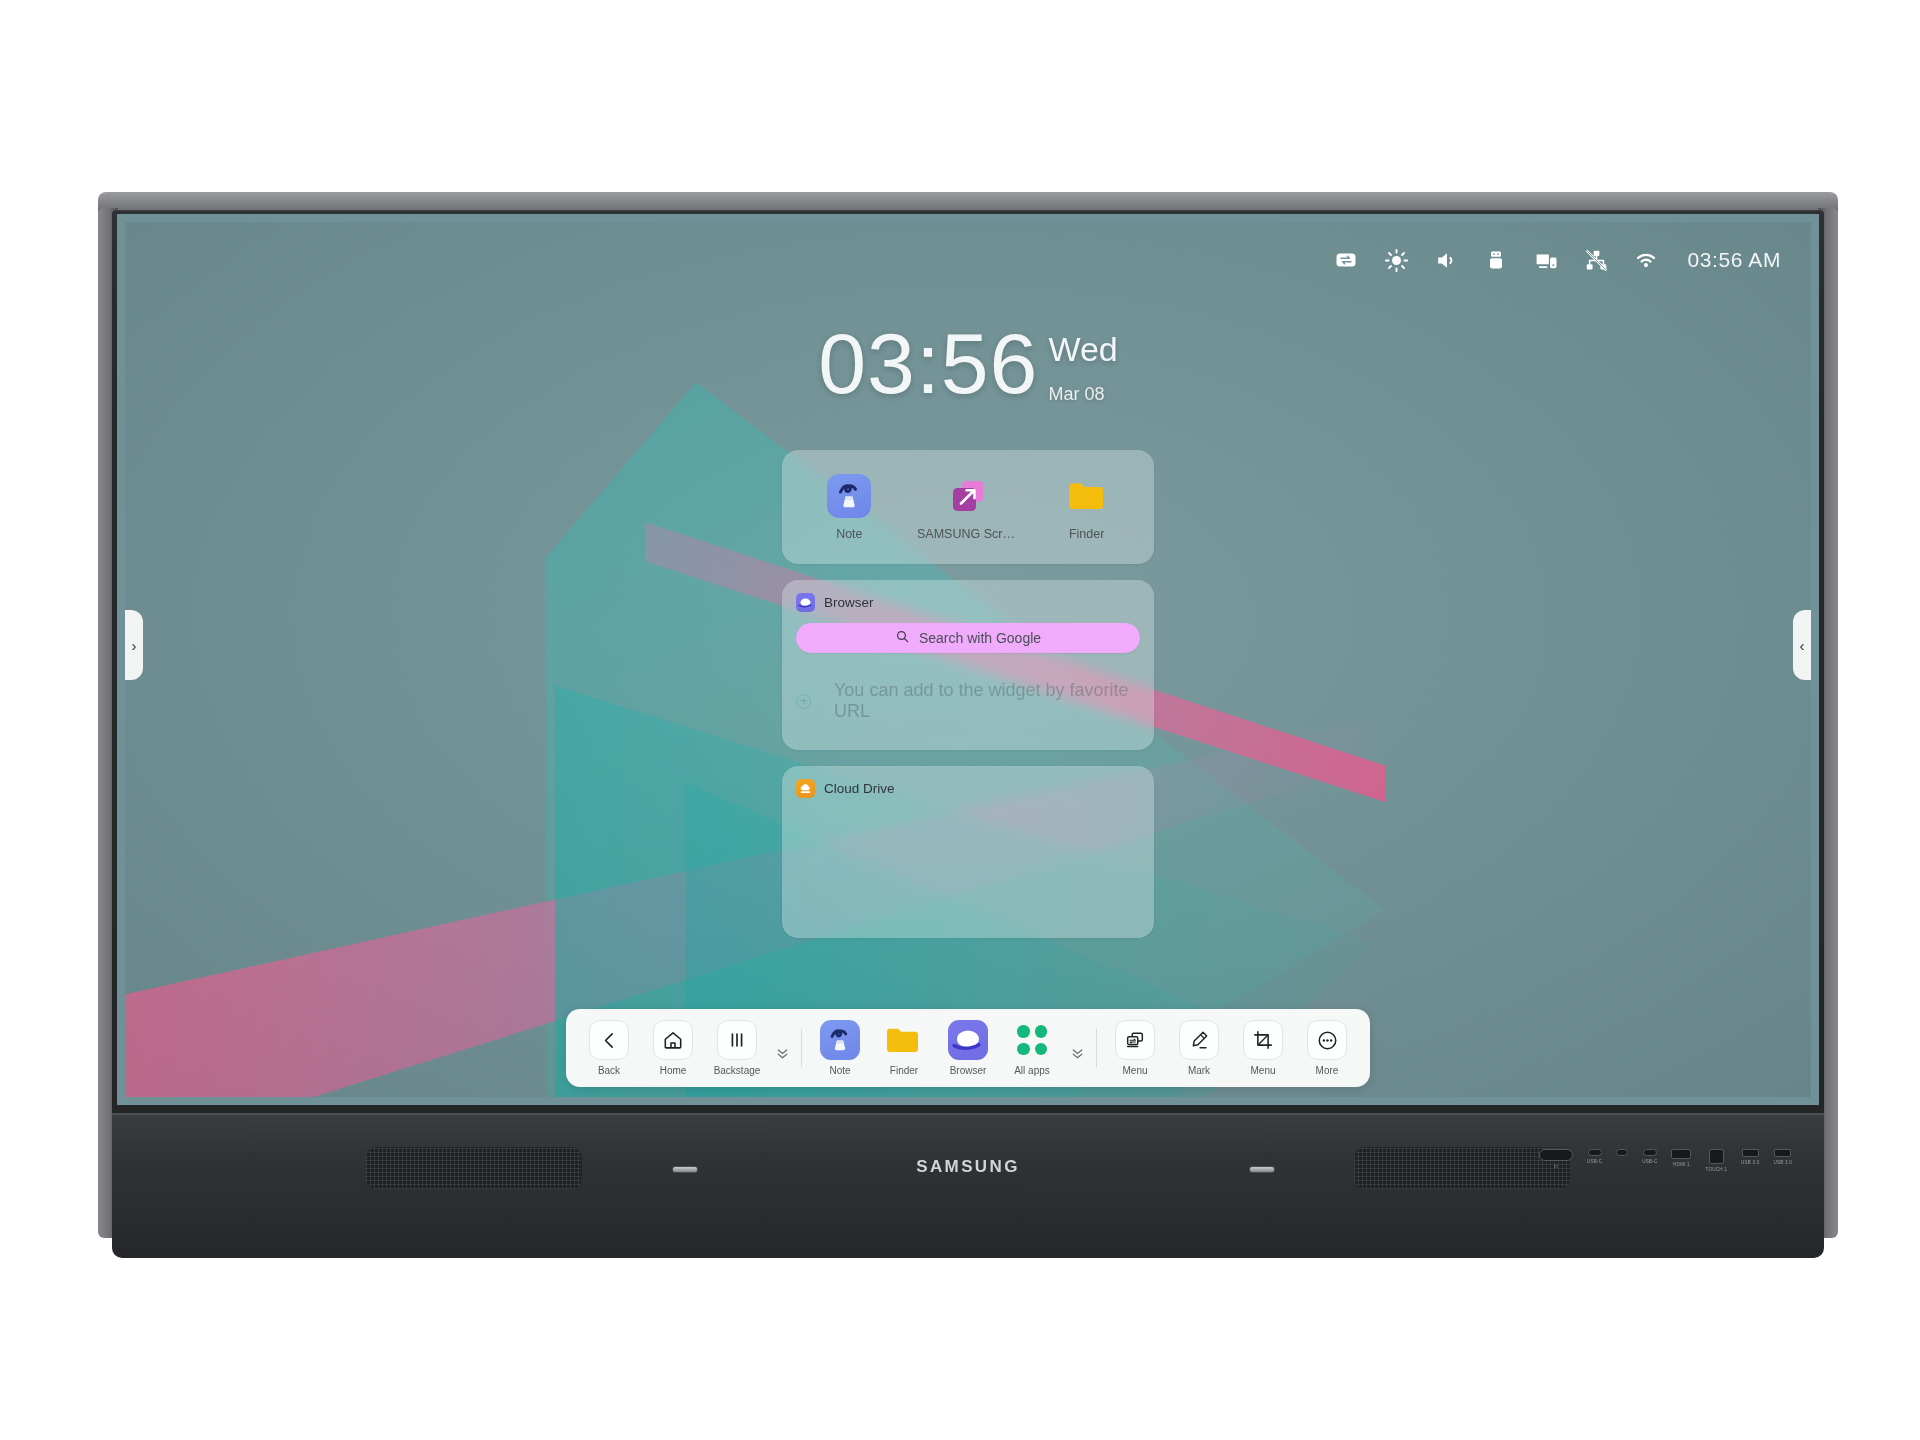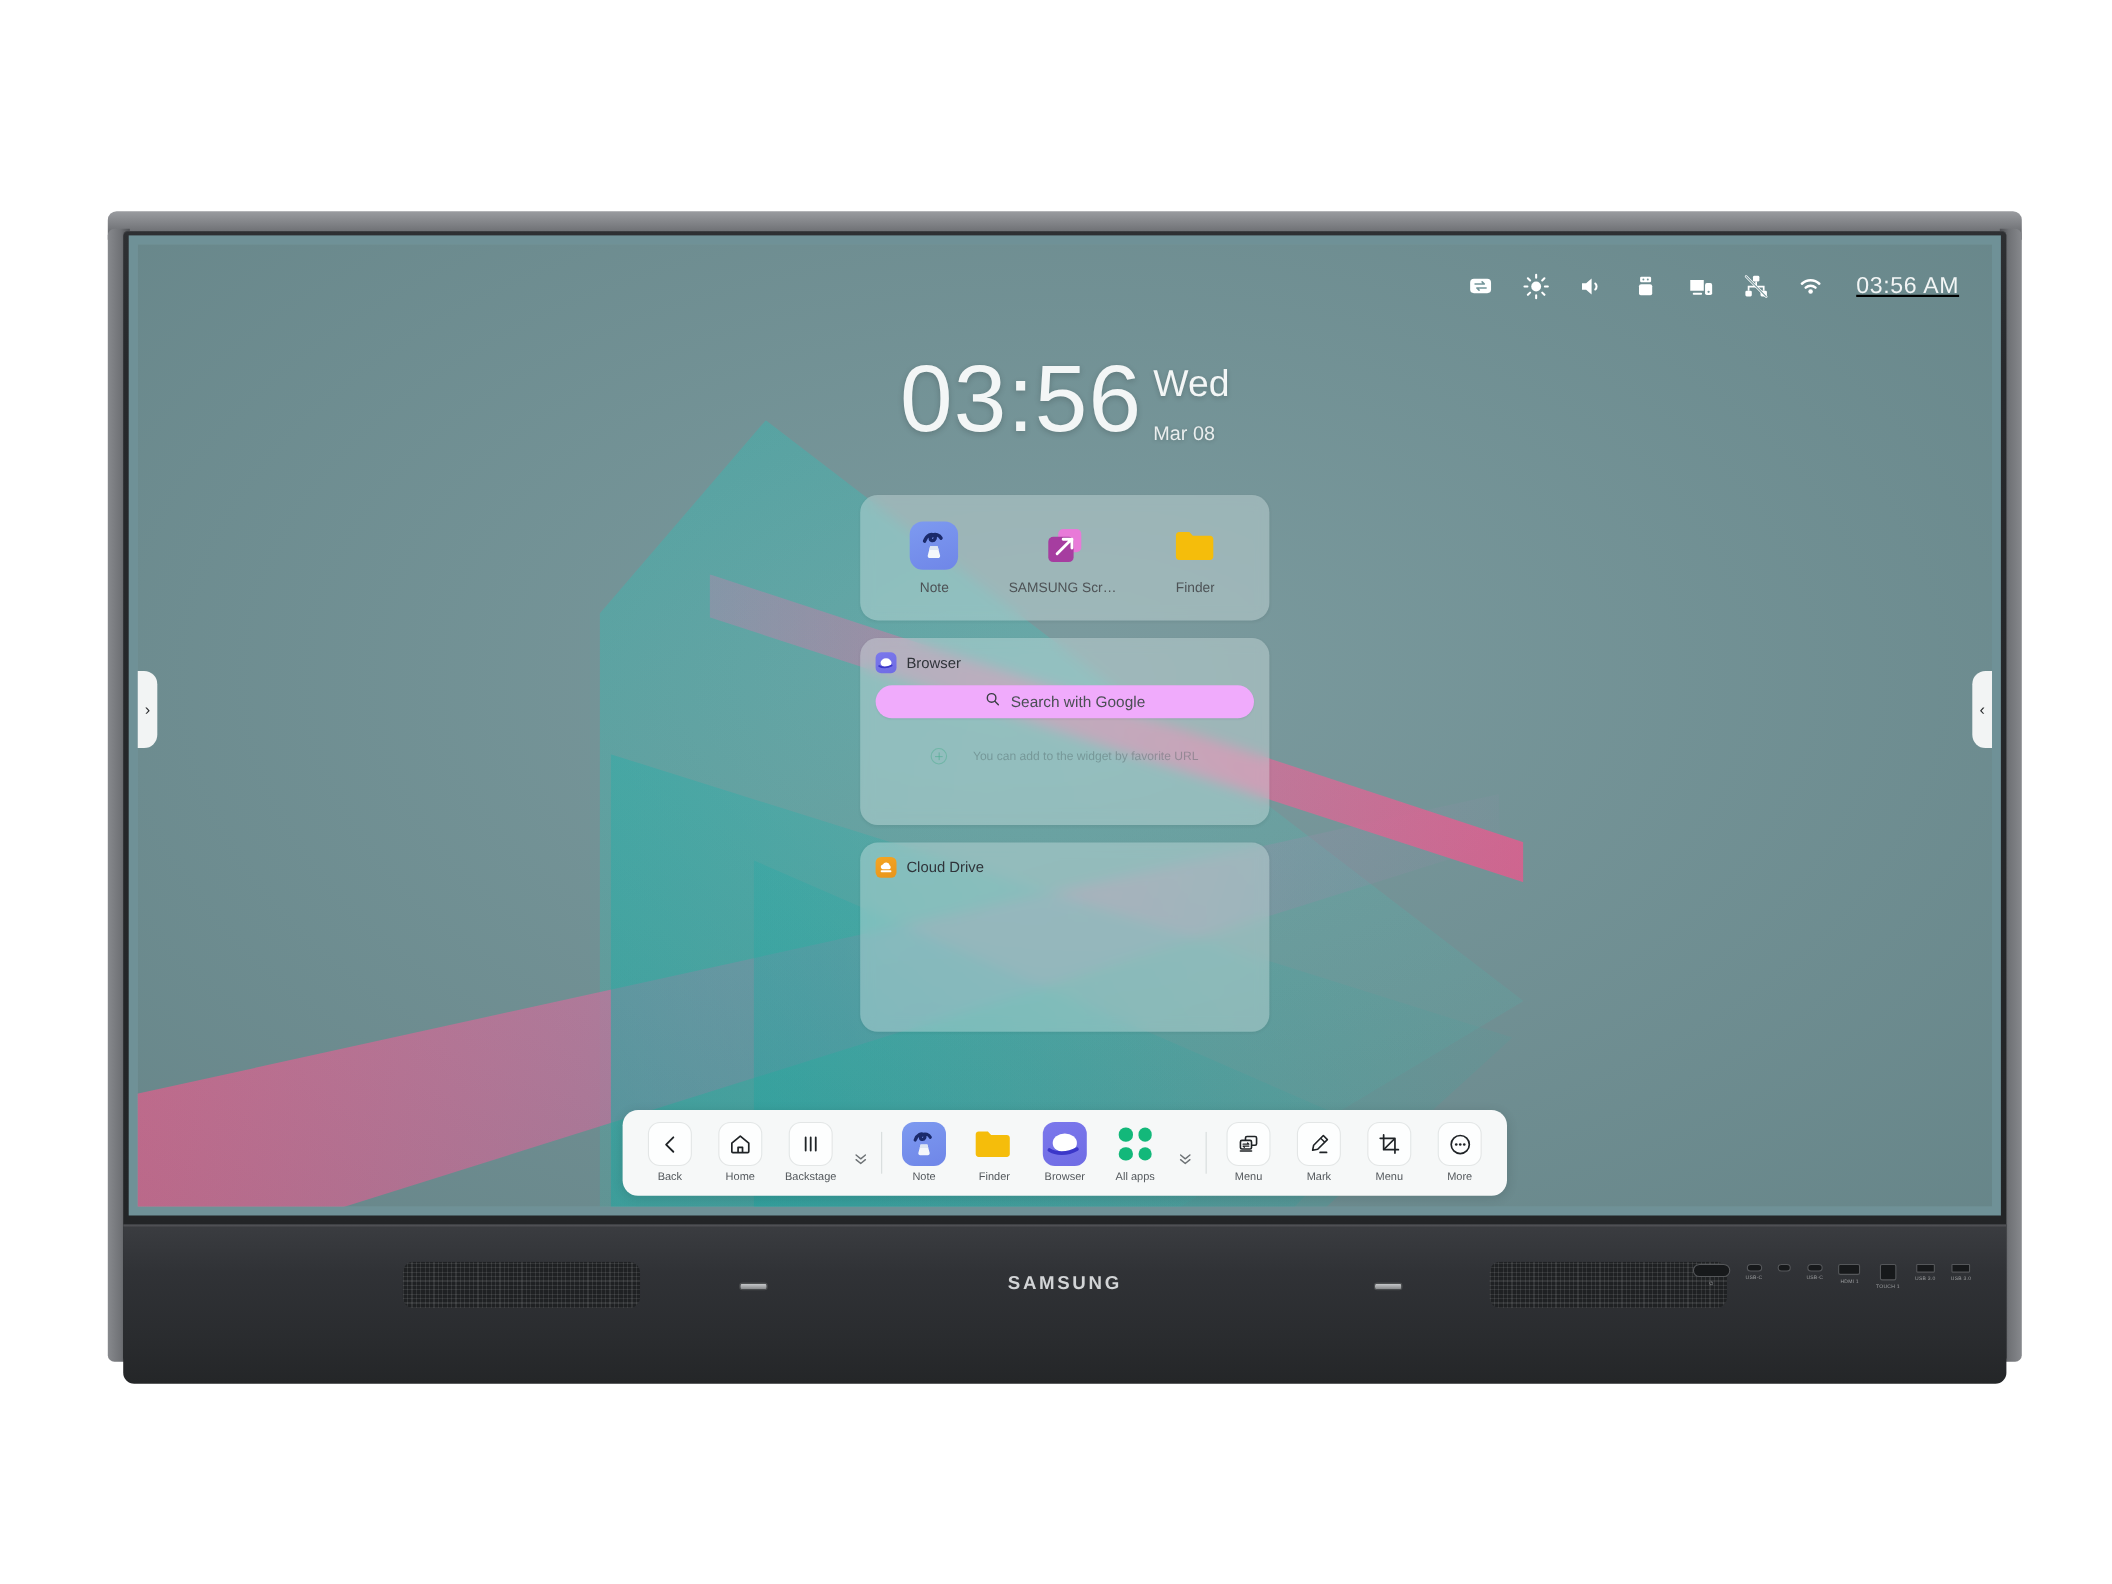--- a/index.html
+++ b/index.html
@@ -220,21 +220,20 @@
   }
 
   
   .statusbar {
     position: absolute;
     right: 30px; top: 18px;
     height: 40px;
     display: flex;
     align-items: center;
     gap: 24px;
-    text-decoration: underline;
   }
   .sb-icon {
     width: 26px; height: 26px;
     display: flex; align-items: center; justify-content: center;
     color: #ffffff;
   }
   .sb-icon svg { display: block; }
   .sb-time {
     color: #f2f5f5;
     font-size: 21px;
@@ -342,21 +341,21 @@
     border-radius: 15px;
     background: #f0abfc;
     display: flex; align-items: center; justify-content: center;
     gap: 9px;
     box-shadow: 0 1px 2px rgba(0,0,0,0.07);
   }
   .searchbar .stext { font-size: 14px; color: #4a4f54; }
   .w-hint {
     margin-top: 27px;
     display: flex; align-items: center; justify-content: center; gap: 23px;
-    font-size: 11px;
+    font-size: 18px;
     color: rgba(70,90,92,0.38);
   }
   .plus-circle {
     width: 15px; height: 15px; border-radius: 50%;
     border: 1.4px solid rgba(70,170,140,0.45);
     position: relative; flex: none;
   }
   .plus-circle::before, .plus-circle::after {
     content: ""; position: absolute; background: rgba(70,170,140,0.5);
   }

